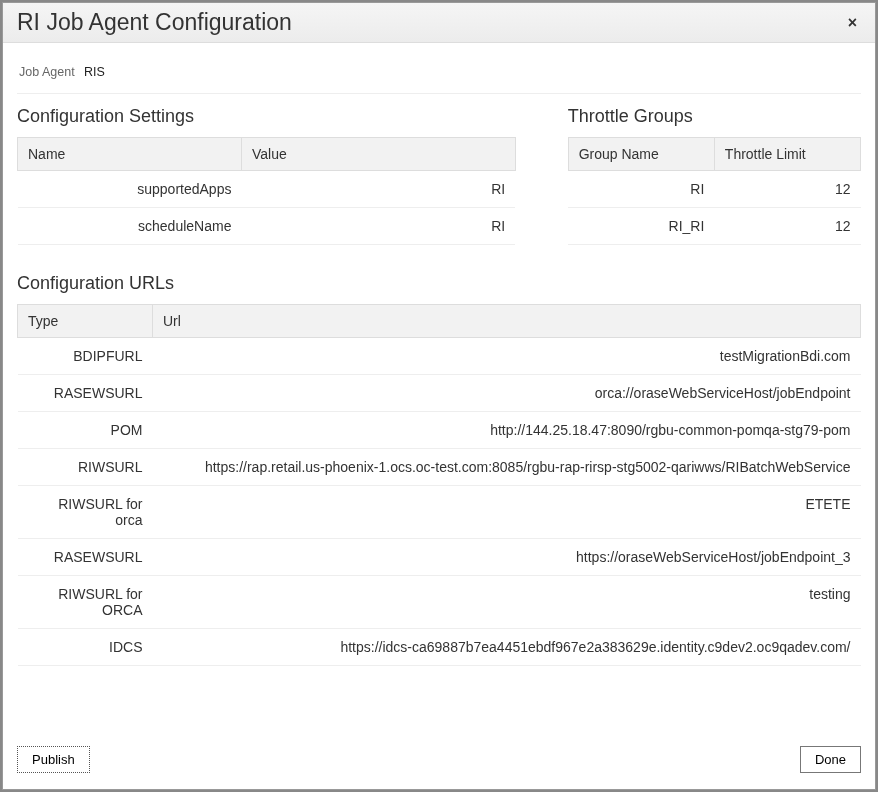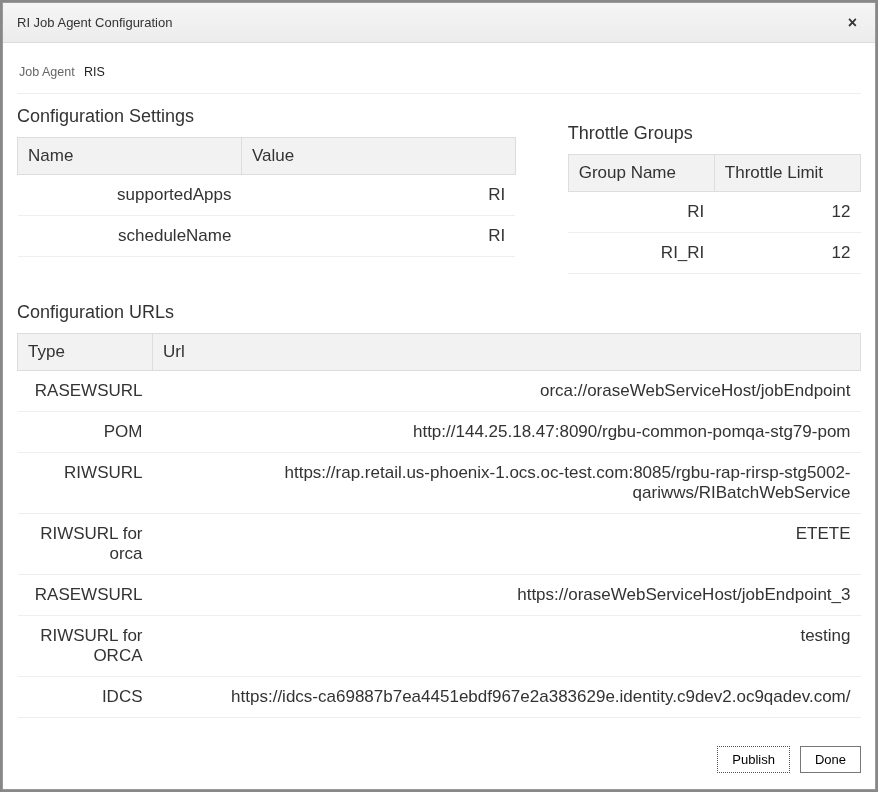--- a/index.html
+++ b/index.html
@@ -22,21 +22,21 @@
     .dialog-header {
       background: linear-gradient(#f5f5f5, #ececec);
       border-bottom: 1px solid #ddd;
       padding: 8px 14px;
       display: flex;
       align-items: center;
       justify-content: space-between;
       height: 40px;
     }
     .dialog-title {
-      font-size: 13px;
+      font-size: 23px;
       font-weight: 400;
       color: #333;
     }
     .close-btn {
       font-size: 16px;
       font-weight: bold;
       color: #333;
       cursor: pointer;
       padding: 0 4px;
       line-height: 1;
@@ -56,31 +56,31 @@
     .job-agent-row .val {
       color: #222;
       margin-left: 6px;
     }
     .top-columns {
       display: flex;
       gap: 52px;
       margin-bottom: 28px;
     }
     .col-left { flex: 1.7; }
-    .col-right { flex: 1; margin-top: 17px; }
+    .col-right { flex: 1; }
     .section-title {
       font-size: 18px;
       font-weight: 400;
       color: #333;
       margin-bottom: 10px;
     }
     table {
       width: 100%;
       border-collapse: collapse;
-      font-size: 17px;
+      font-size: 14px;
     }
     thead th {
       text-align: left;
       font-weight: 400;
       color: #333;
       background: #f2f2f2;
       border: 1px solid #ddd;
       padding: 8px 10px;
     }
     tbody td {
@@ -90,21 +90,21 @@
       vertical-align: top;
       text-align: right;
     }
     .urls-section { margin-bottom: 20px; }
     .urls-section table tbody td:first-child { width: 135px; }
     .col-left table thead th:first-child { width: 45%; }
     .col-right table thead th:first-child { width: 50%; }
     .dialog-footer {
       padding: 12px 14px 16px;
       display: flex;
-      justify-content: flex-end;
+      justify-content: space-between;
       gap: 10px;
     }
     .btn {
       font-size: 13px;
       padding: 5px 14px;
       background: #fff;
       border: 1px solid #777;
       cursor: pointer;
       font-family: inherit;
     }
@@ -179,20 +179,24 @@
       <div class="section-title">Configuration URLs</div>
       <table>
         <thead>
           <tr>
             <th>Type</th>
             <th>Url</th>
           </tr>
         </thead>
         <tbody>
           <tr>
+            <td>BDIPFURL</td>
+            <td>testMigrationBdi.com</td>
+          </tr>
+          <tr>
             <td>RASEWSURL</td>
             <td>orca://oraseWebServiceHost/jobEndpoint</td>
           </tr>
           <tr>
             <td>POM</td>
             <td>http://144.25.18.47:8090/rgbu-common-pomqa-stg79-pom</td>
           </tr>
           <tr>
             <td>RIWSURL</td>
             <td>https://rap.retail.us-phoenix-1.ocs.oc-test.com:8085/rgbu-rap-rirsp-stg5002-qariwws/RIBatchWebService</td>

